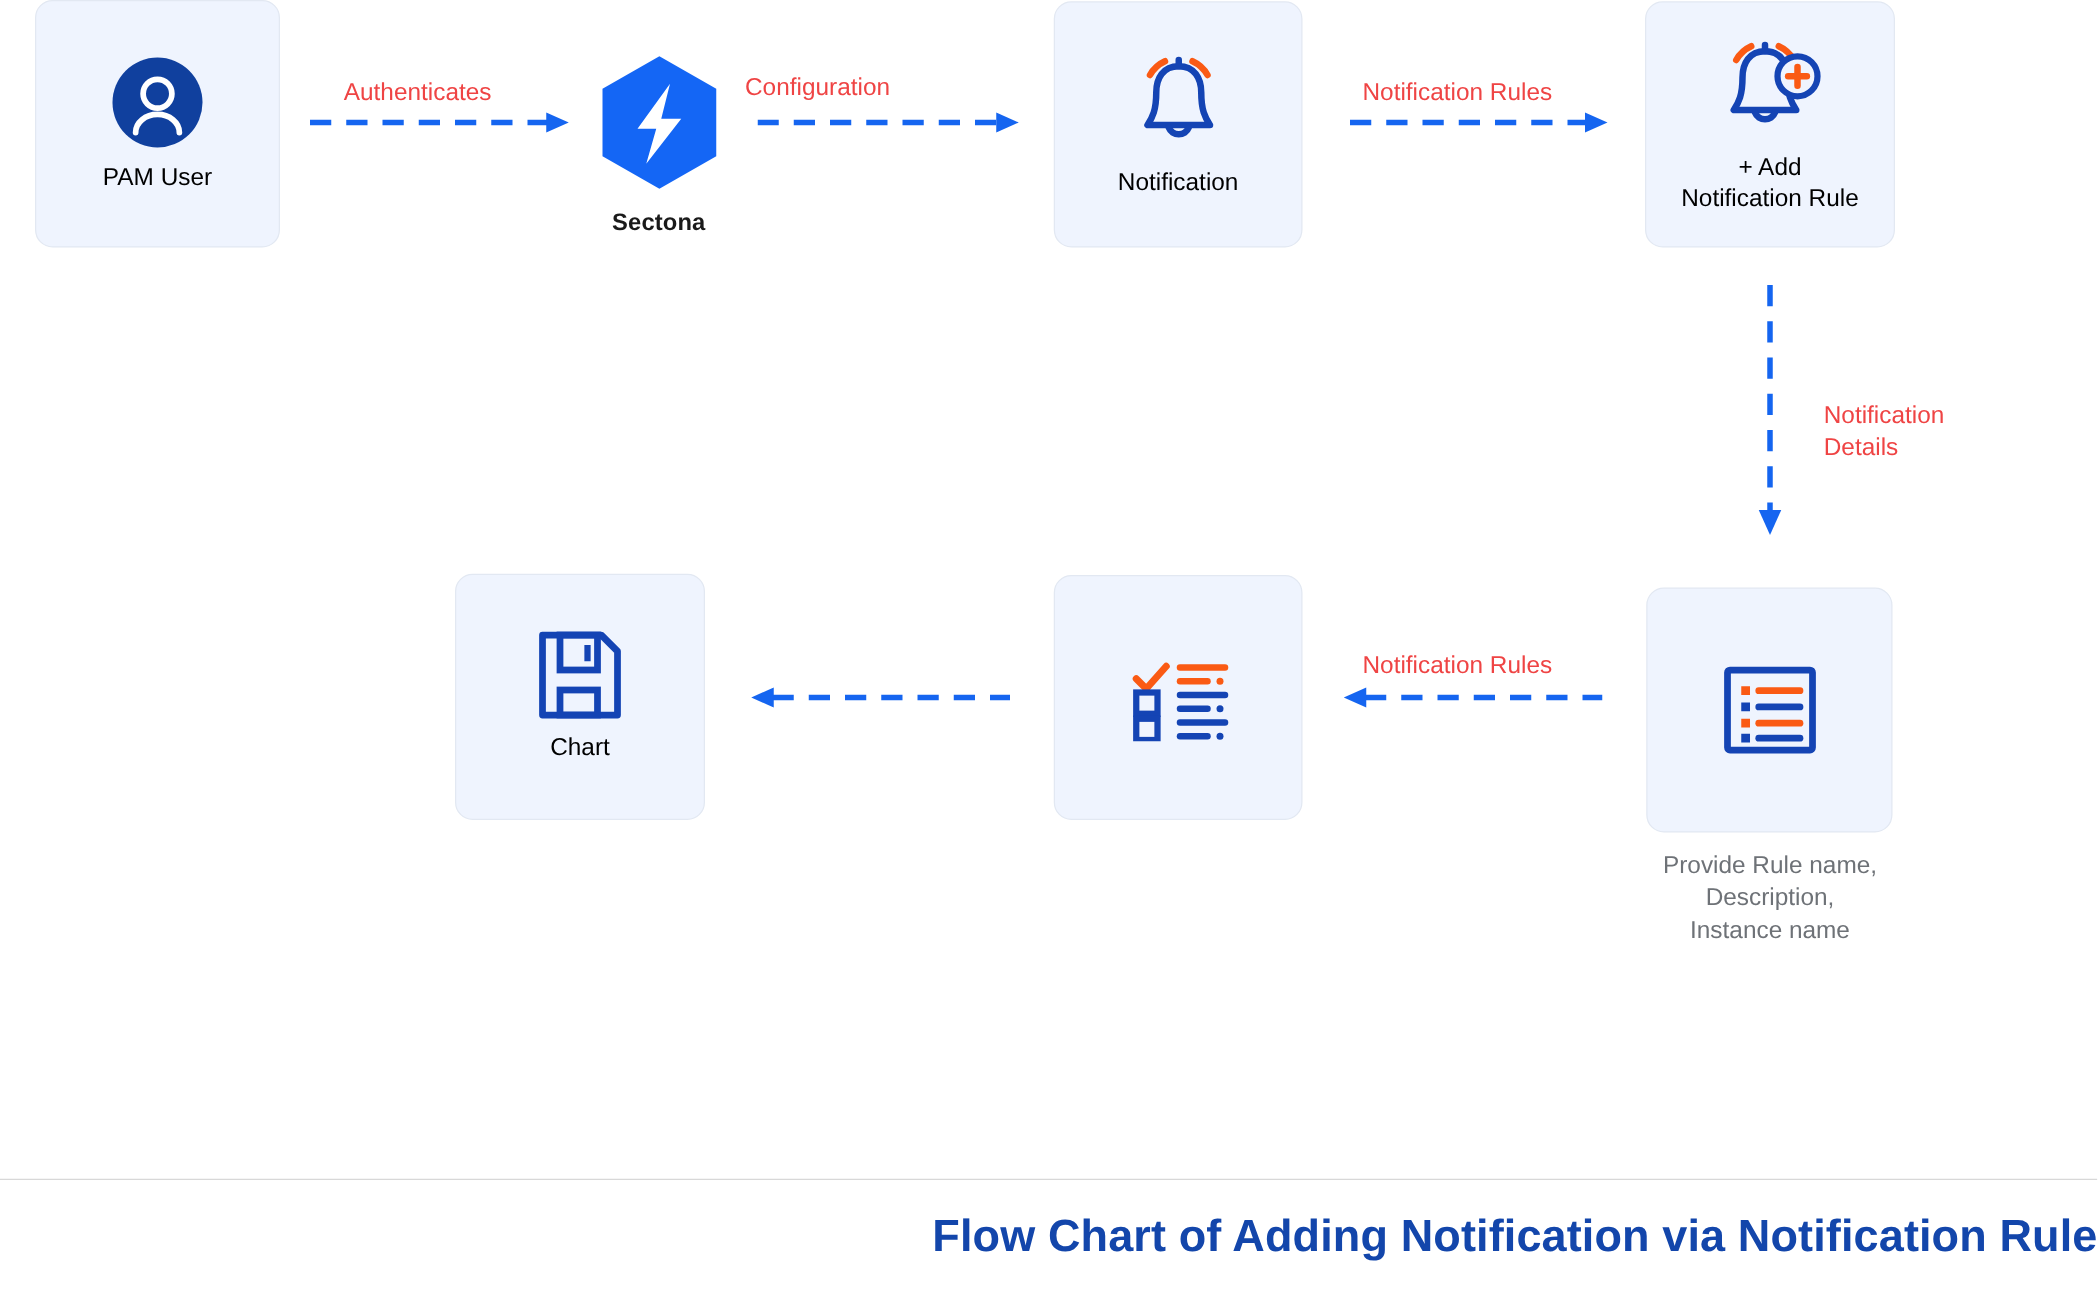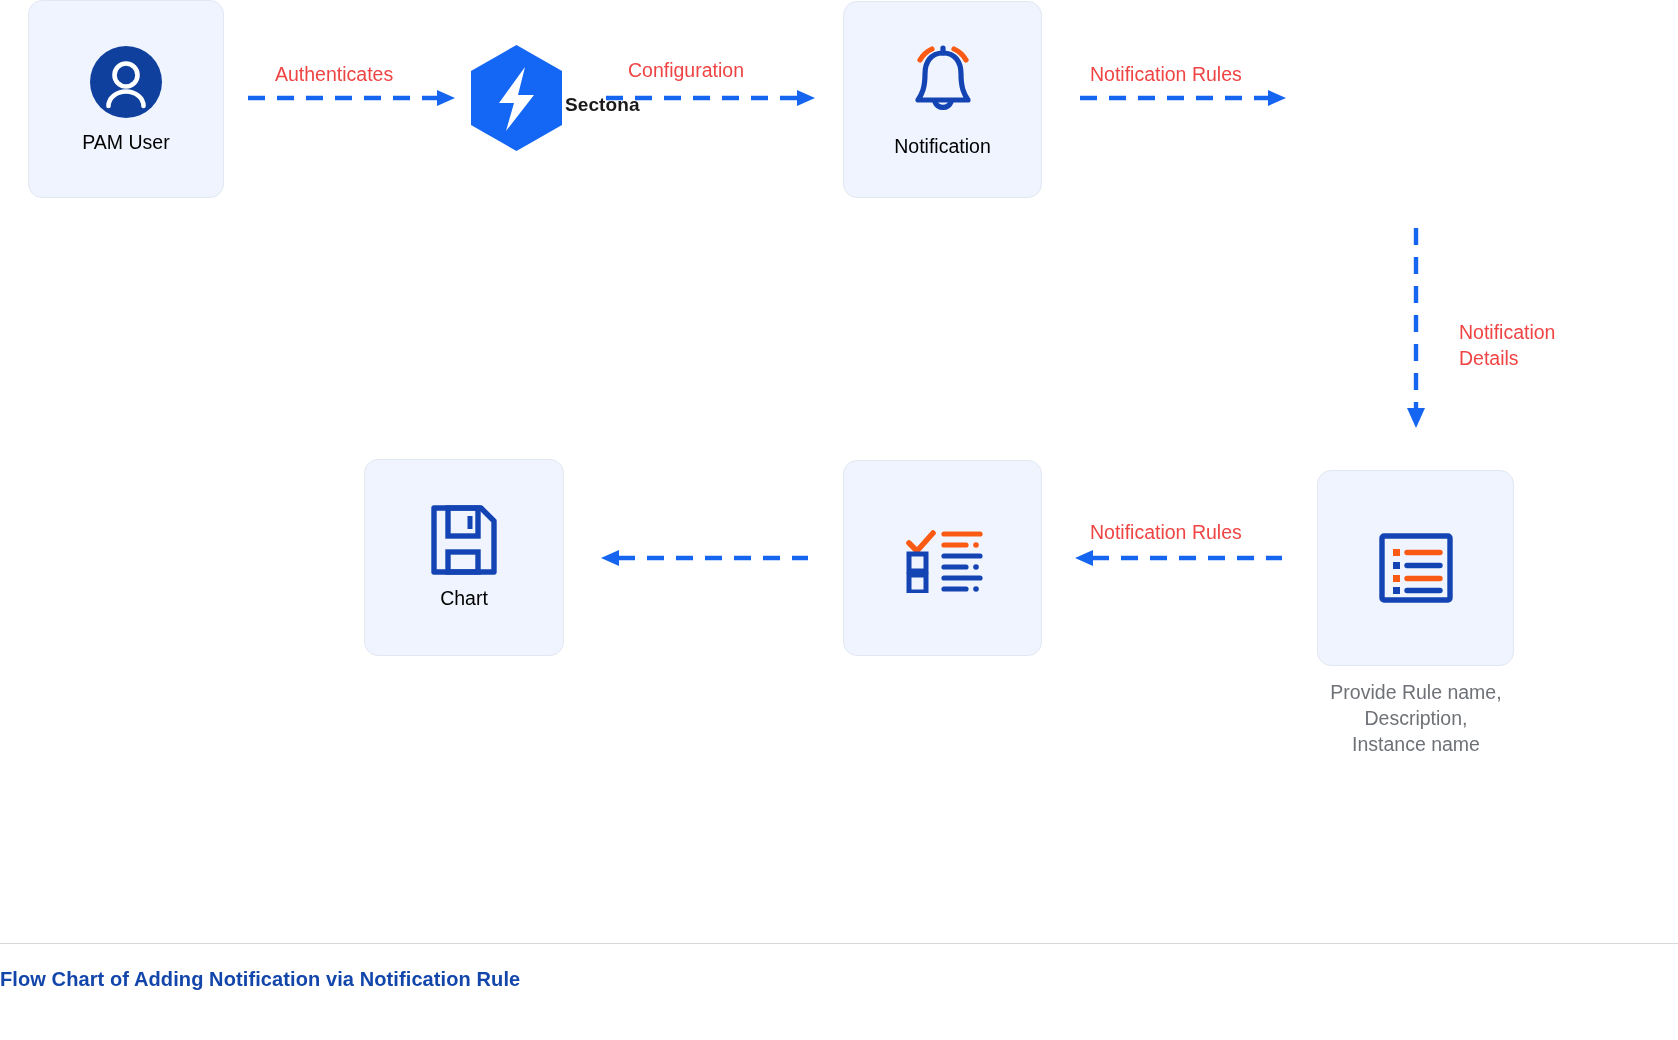--- a/index.html
+++ b/index.html
@@ -42,21 +42,21 @@
     color: #000000;
     text-align: center;
     line-height: 1.28;
     white-space: pre-line;
   }
 
   
   .logo-node {
     position: absolute;
     display: flex;
-    flex-direction: row;
+    flex-direction: column;
     align-items: center;
   }
   .logo-label {
     margin-top: 10px;
     font-size: 19px;
     font-weight: bold;
     color: #1a1a1a;
     letter-spacing: .1px;
   }
 
@@ -86,22 +86,22 @@
   .divider {
     position: absolute;
     left: 0;
     width: 100%;
     height: 1px;
     background: #d8d8d8;
   }
   .footer-title {
     position: absolute;
     width: 100%;
-    text-align: left;
-    font-size: 20px;
+    text-align: right;
+    font-size: 36px;
     font-weight: bold;
     color: #1346ab;
     letter-spacing: .1px;
   }
 </style>
 </head>
 <body>
 
 <div id="canvas">
 
@@ -128,21 +128,21 @@
   <div class="logo-node" style="left:468px; top:43px; width:118px;">
     <div class="icon-wrap">
       <svg width="97" height="110" viewBox="0 0 97 110">
         <polygon points="48.5,2 94,28 94,82 48.5,108 3,82 3,28" fill="#1466f5"></polygon>
         <path d="M57 24 L31 60 L46 60 L38 88 L66 52 L50 52 Z" fill="#ffffff"></path>
       </svg>
     </div>
     <div class="logo-label">Sectona</div>
   </div>
 
-  <div class="edge-label" style="left:628px; top:58px;">Configuration</div>
+  <div class="edge-label" style="left:596px; top:58px;">Configuration</div>
   <div class="arrow-h" style="left:606px; top:88px;">
     <svg width="215" height="20" viewBox="0 0 215 20">
       <line x1="0" y1="10" x2="192" y2="10" stroke="#1565f0" stroke-width="4.4" stroke-dasharray="17,12"></line>
       <path d="M191 2 L209 10 L191 18 Z" fill="#1565f0"></path>
     </svg>
   </div>
 
   <div class="card" style="left:843px; top:1px; width:199px; height:197px;">
     <div class="icon-wrap">
       <svg width="92" height="84" viewBox="0 0 92 84">
@@ -159,20 +159,37 @@
   </div>
 
   <div class="edge-label" style="left:1090px; top:62px;">Notification Rules</div>
   <div class="arrow-h" style="left:1080px; top:88px;">
     <svg width="212" height="20" viewBox="0 0 212 20">
       <line x1="0" y1="10" x2="189" y2="10" stroke="#1565f0" stroke-width="4.4" stroke-dasharray="17,12"></line>
       <path d="M188 2 L206 10 L188 18 Z" fill="#1565f0"></path>
     </svg>
   </div>
 
+  <div class="card" style="left:1316px; top:1px; width:200px; height:197px;">
+    <div class="icon-wrap">
+      <svg width="96" height="84" viewBox="0 0 96 84">
+        <path d="M21 20 A26 26 0 0 1 33 9" fill="none" stroke="#fa5a14" stroke-width="5.2" stroke-linecap="round"></path>
+        <path d="M67 20 A26 26 0 0 0 55 9" fill="none" stroke="#fa5a14" stroke-width="5.2" stroke-linecap="round"></path>
+        <path d="M44 13 C31.5 13 26 22.5 26 34 C26 48 23 54 19 60 L69 60 C65 54 62 48 62 34 C62 22.5 56.5 13 44 13 Z" fill="none" stroke="#1444b4" stroke-width="5.2" stroke-linejoin="round"></path>
+        <line x1="44" y1="8" x2="44" y2="13" stroke="#1444b4" stroke-width="5.2" stroke-linecap="round"></line>
+        <path d="M36 62 A8.6 8.6 0 0 0 52 62" fill="none" stroke="#1444b4" stroke-width="5.2" stroke-linecap="round"></path>
+
+        <circle cx="70" cy="33" r="16" fill="#eff4fe" stroke="#1444b4" stroke-width="5"></circle>
+        <line x1="70" y1="25.5" x2="70" y2="40.5" stroke="#fa5a14" stroke-width="5.2" stroke-linecap="round"></line>
+        <line x1="62.5" y1="33" x2="77.5" y2="33" stroke="#fa5a14" stroke-width="5.2" stroke-linecap="round"></line>
+      </svg>
+    </div>
+    <div class="card-label">+ Add
+Notification Rule</div>
+  </div>
 
   <div class="arrow-v" style="left:1404px; top:228px;">
     <svg width="24" height="204" viewBox="0 0 24 204">
       <line x1="12" y1="0" x2="12" y2="182" stroke="#1565f0" stroke-width="4.4" stroke-dasharray="17,12"></line>
       <path d="M3 180 L21 180 L12 200 Z" fill="#1565f0"></path>
     </svg>
   </div>
   <div class="edge-label" style="left:1459px; top:320px;">Notification
 Details</div>
 

